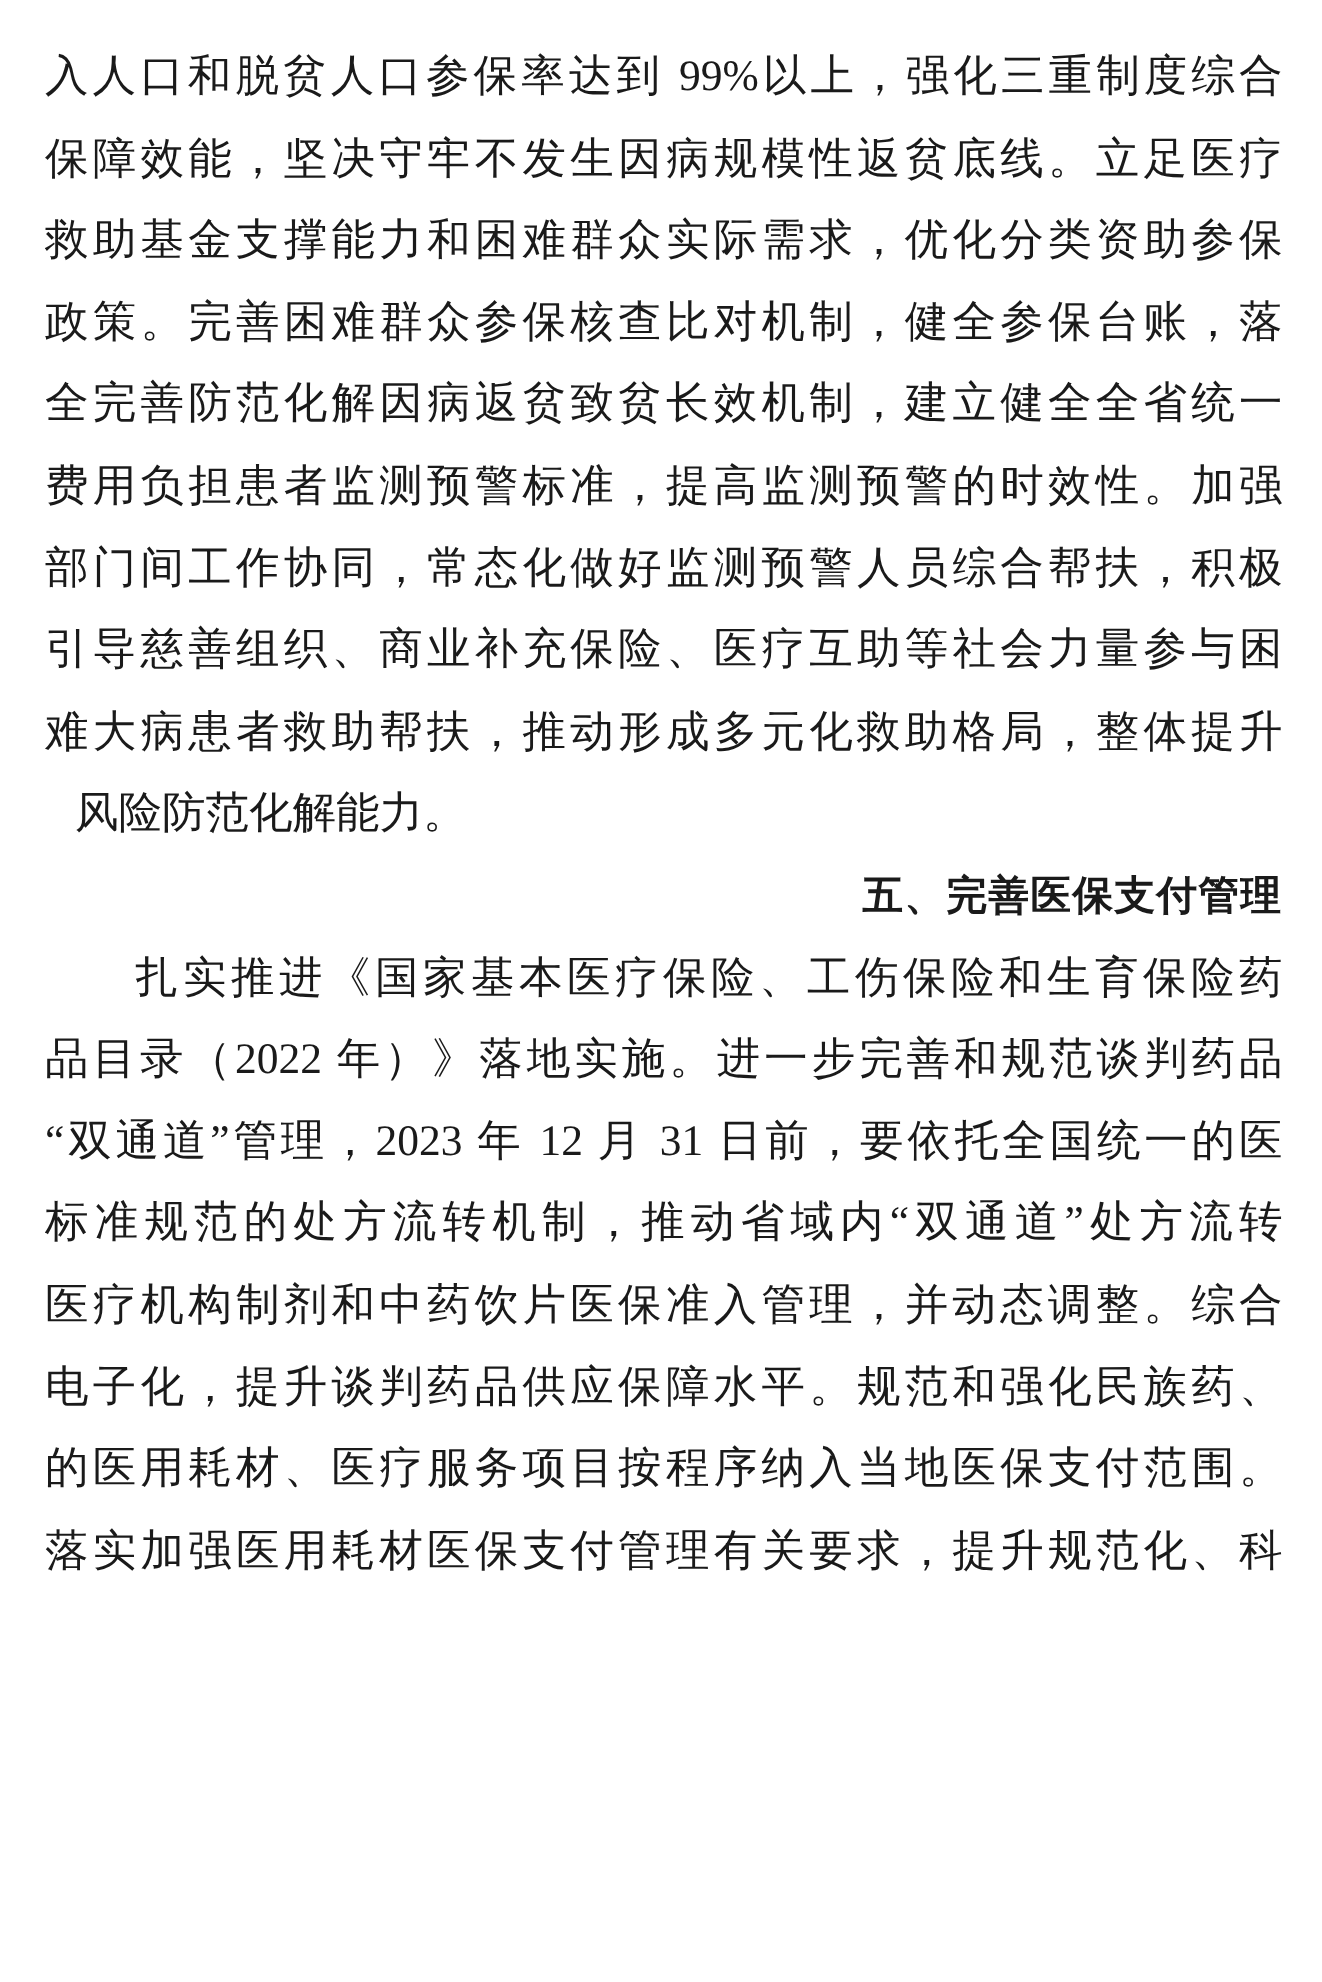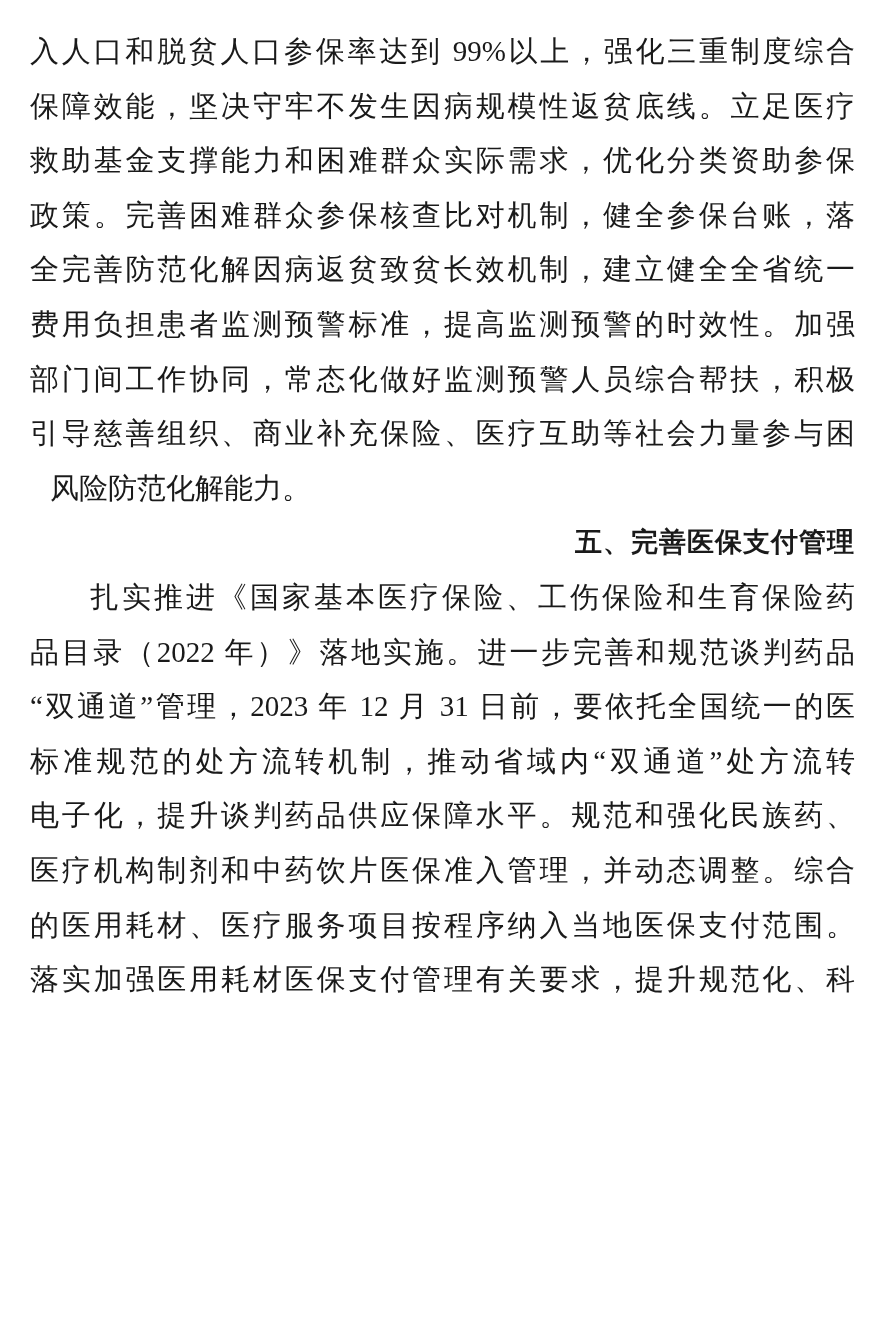--- a/index.html
+++ b/index.html
@@ -72,32 +72,33 @@
 
   <section class="textblock">
     <div class="line">入人口和脱贫人口参保率达到 99%以上，强化三重制度综合</div>
     <div class="line">保障效能，坚决守牢不发生因病规模性返贫底线。立足医疗</div>
     <div class="line">救助基金支撑能力和困难群众实际需求，优化分类资助参保</div>
     <div class="line">政策。完善困难群众参保核查比对机制，健全参保台账，落</div>
     <div class="line">全完善防范化解因病返贫致贫长效机制，建立健全全省统一</div>
     <div class="line">费用负担患者监测预警标准，提高监测预警的时效性。加强</div>
     <div class="line">部门间工作协同，常态化做好监测预警人员综合帮扶，积极</div>
     <div class="line">引导慈善组织、商业补充保险、医疗互助等社会力量参与困</div>
+    <div class="line">难大病患者救助帮扶，推动形成多元化救助格局，整体提升</div>
     <div class="line para-end">风险防范化解能力。</div>
   </section>
 
   <h2 class="heading">五、完善医保支付管理</h2>
 
   <section class="textblock">
     <div class="line first-indent">扎实推进《国家基本医疗保险、工伤保险和生育保险药</div>
     <div class="line">品目录（2022 年）》落地实施。进一步完善和规范谈判药品</div>
     <div class="line">“双通道”管理，2023 年 12 月 31 日前，要依托全国统一的医</div>
     <div class="line">标准规范的处方流转机制，推动省域内“双通道”处方流转</div>
+    <div class="line">医疗机构制剂和中药饮片医保准入管理，并动态调整。综合</div>
     <div class="line">电子化，提升谈判药品供应保障水平。规范和强化民族药、</div>
-    <div class="line">医疗机构制剂和中药饮片医保准入管理，并动态调整。综合</div>
     <div class="line">的医用耗材、医疗服务项目按程序纳入当地医保支付范围。</div>
     <div class="line">落实加强医用耗材医保支付管理有关要求，提升规范化、科</div>
   </section>
 
   <div class="footer">
     <span class="dash">—</span>
     <span class="num">4</span>
     <span class="dash">—</span>
   </div>
 

